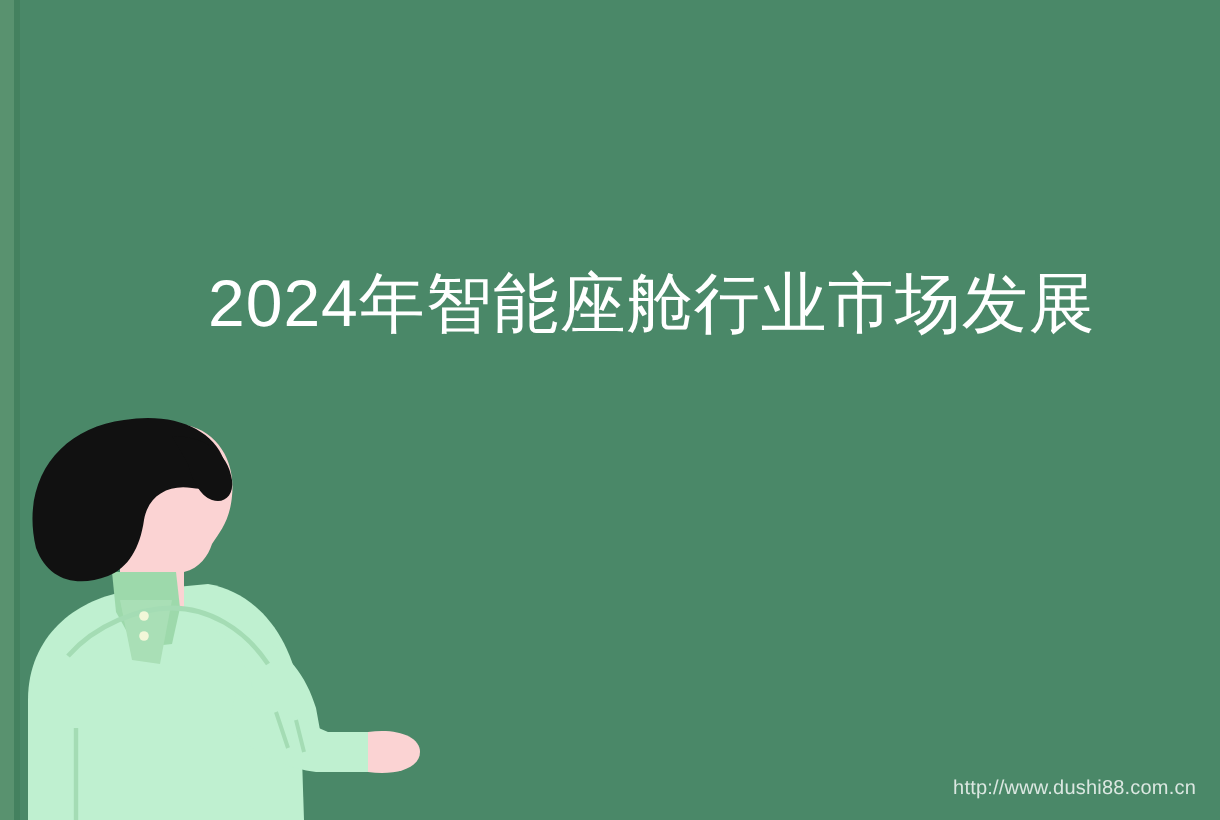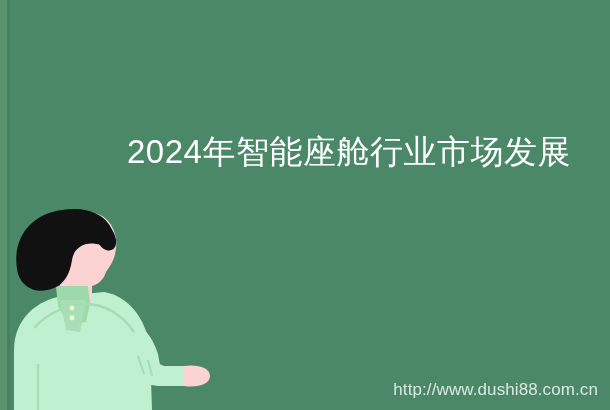--- a/index.html
+++ b/index.html
@@ -36,21 +36,20 @@
     height: 410px;
     background: #44815f;
   }
 
   
   #title-block {
     position: absolute;
     left: 104px;
     top: 128px;
     width: 450px;
-    margin-left: 23px;
   }
   .title-line {
     color: #ffffff;
     font-size: 33px;
     line-height: 47px;
     letter-spacing: 0.5px;
     white-space: nowrap;
     font-weight: 400;
   }
 
@@ -65,21 +64,21 @@
   #figure svg {
     display: block;
   }
 
   
   #watermark {
     position: absolute;
     right: 12px;
     bottom: 10px;
     color: rgba(255, 255, 255, 0.80);
-    font-size: 17px;
+    font-size: 10px;
     letter-spacing: 0.1px;
     white-space: nowrap;
   }
 </style>
 </head>
 <body>
 
 <div id="banner">
 
   <div id="left-stripe"></div>

